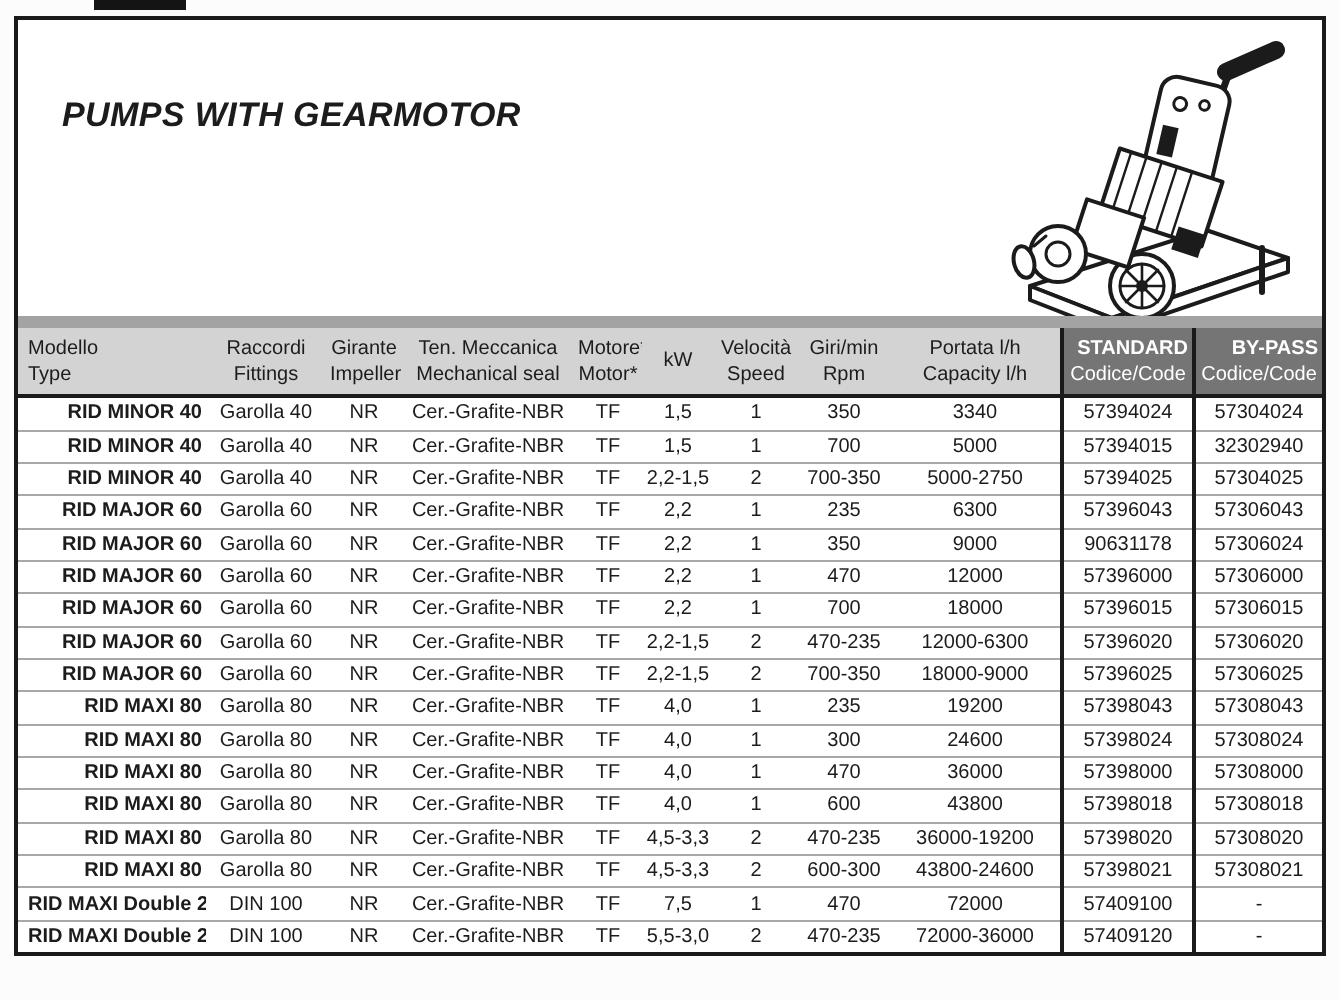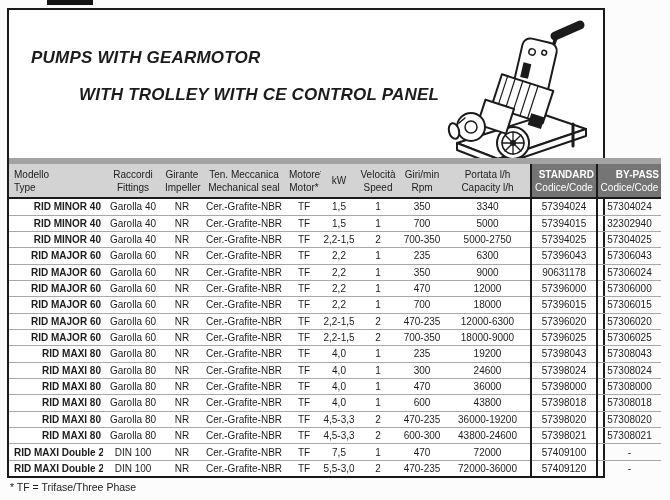--- a/index.html
+++ b/index.html
@@ -12,21 +12,21 @@
     width:670px; height:500px;
     background:#fcfcfc;
     overflow:hidden;
   }
   .print-mark {
     position:absolute; left:47px; top:0; width:46px; height:5px;
     background:#141414;
   }
   .box {
     position:absolute; left:7px; top:8px;
-    width:598px; height:470px;
+    width:656px; height:470px;
     box-sizing:border-box;
     border:2px solid #1a1a1a;
     background:#ffffff;
   }
   .title-block { position:absolute; left:22px; top:38px; }
   .title-line1, .title-line2 {
     font-style:italic; font-weight:bold; color:#1c1c1c;
     font-size:17px; letter-spacing:0.2px; white-space:nowrap;
   }
   .title-line2 { margin-top:17px; margin-left:48px; }
@@ -69,21 +69,20 @@
 </head>
 <body>
 
 <div class="page">
   <div class="print-mark"></div>
 
   <div class="box">
 
     <div class="title-block">
       <div class="title-line1">PUMPS WITH GEARMOTOR</div>
-      <div class="title-line2">WITH TROLLEY WITH CE CONTROL PANEL</div>
     </div>
 
     <svg class="illustration" width="176" height="150" viewBox="0 0 176 150">
       <g fill="none" stroke="#1b1b1b" stroke-width="2" stroke-linejoin="round" stroke-linecap="round">
 
         <path d="M132,24 L157,13" stroke-width="9"></path>
 
         <path d="M133,26 C126,44 118,74 112,96" stroke-width="3.5"></path>
 
         <g transform="rotate(13 112 54)">
@@ -412,14 +411,13 @@
             <td>2</td>
             <td>470-235</td>
             <td>72000-36000</td>
             <td class="c-code">57409120</td>
             <td class="c-code">-</td>
           </tr>
         </tbody>
     </table>
   </div>
 
-  <div class="footnote">* TF = Trifase/Three Phase</div>
 </div>
 
 </body></html>

